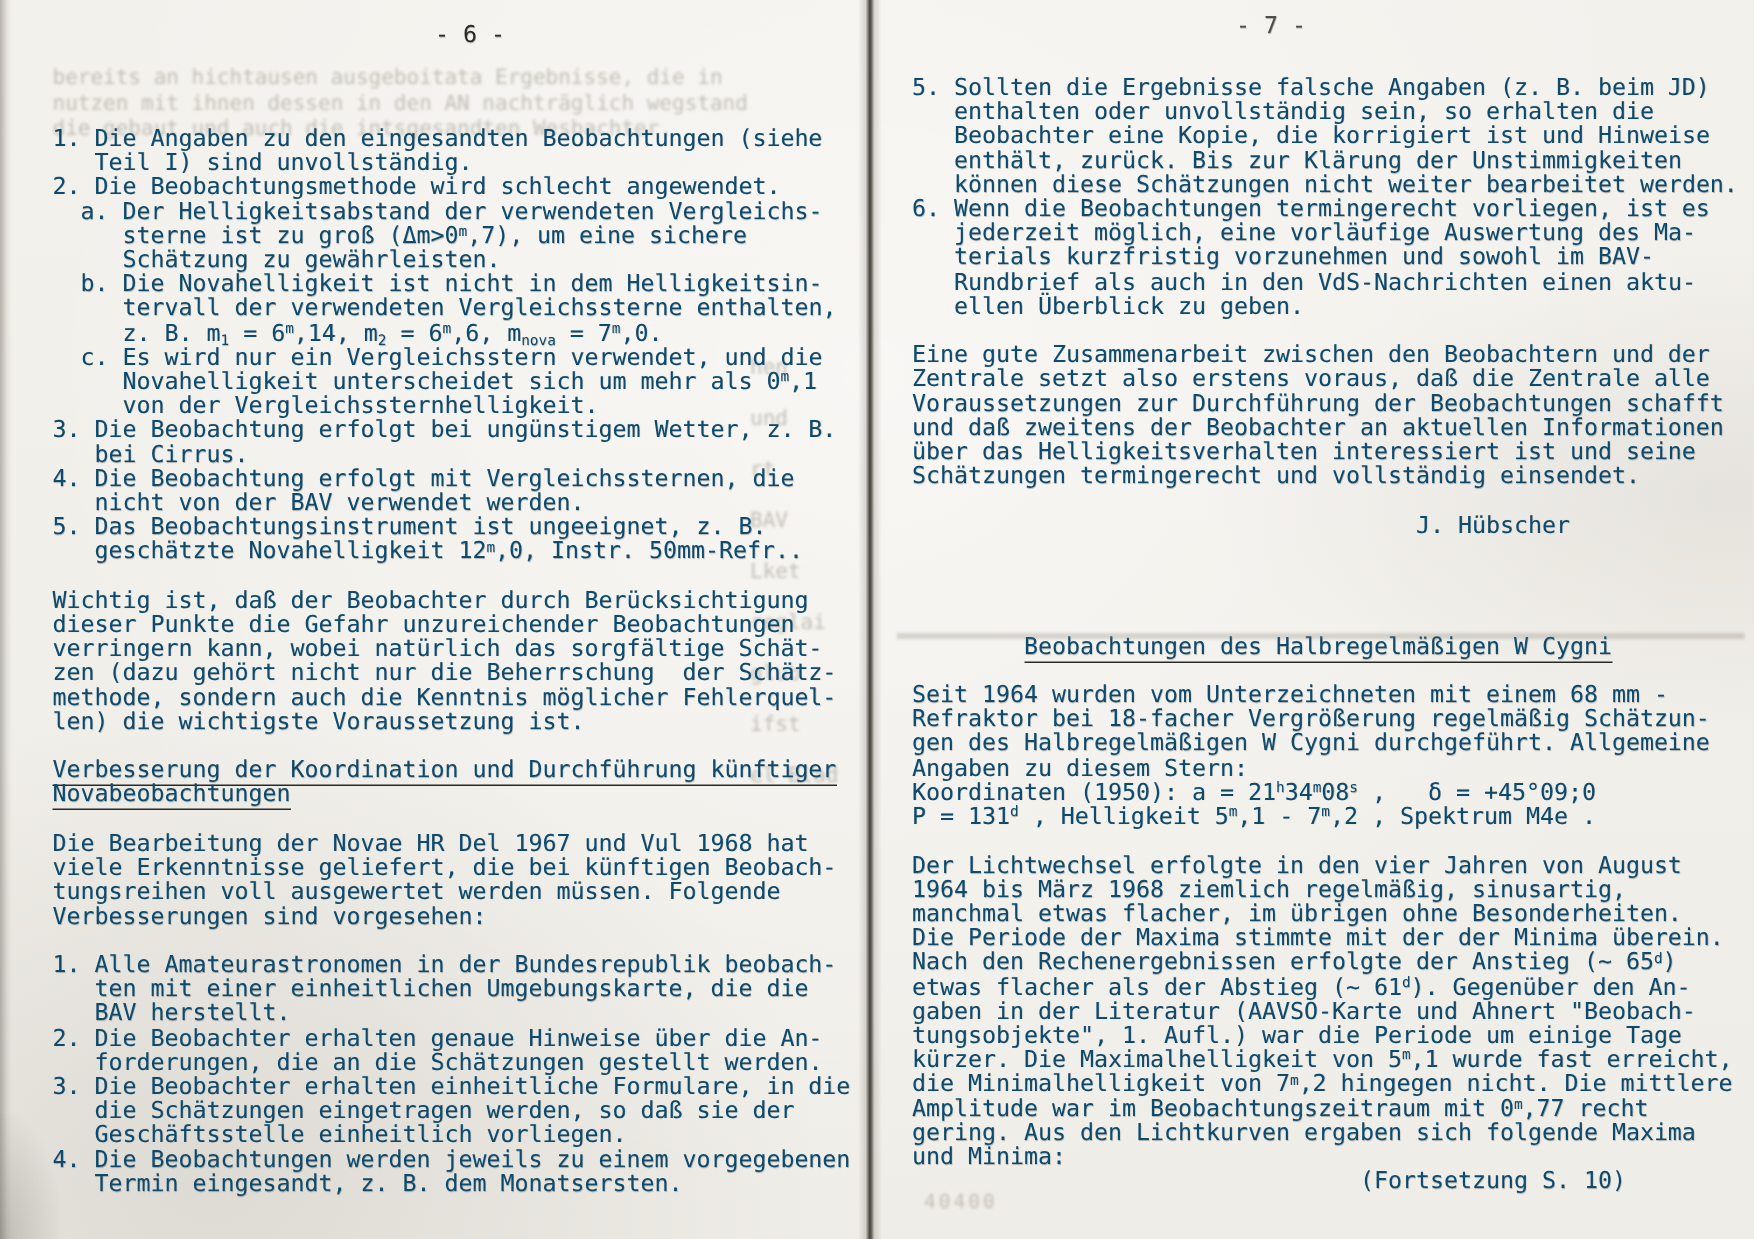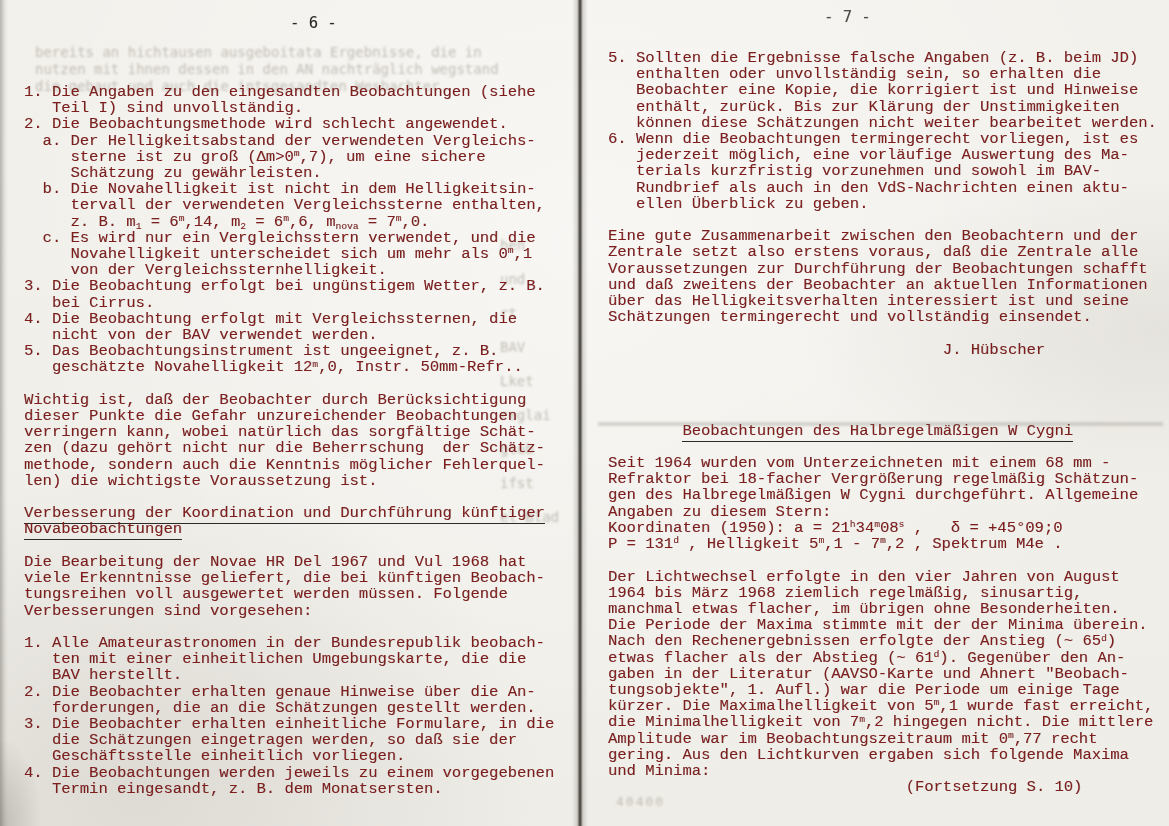--- a/index.html
+++ b/index.html
@@ -24,24 +24,24 @@
     position:absolute;left:0;top:0;width:8px;height:826px;
     background:linear-gradient(90deg,rgba(70,66,60,.35),rgba(70,66,60,.08) 60%,transparent);
   }
   .hdr{
     position:absolute;font-size:15.5px;color:#2b2a28;white-space:pre;
     text-shadow:.4px .4px .5px rgba(43,42,40,.35);
   }
   .hdr-left{left:290px;top:14px;}
   .hdr-right{left:824px;top:8px;color:#504e49;}
   .page-lines{
-    position:absolute;font-size:15.5px;line-height:16.2px;color:#7f1d1d;
-    white-space:pre;text-shadow:.4px .4px .5px rgba(43,42,40,.32);font-family:Liberation Mono, monospace;
+    position:absolute;font-size:15.5px;line-height:16.2px;color:#0c4a6e;
+    white-space:pre;text-shadow:.4px .4px .5px rgba(43,42,40,.32);
   }
-  .lines-left{left:24px;top:84px;}
+  .lines-left{left:35px;top:84px;}
   .lines-right{left:608px;top:50px;}
   .line{white-space:pre;}
   .line sup{font-size:.62em;position:relative;top:-.5em;line-height:0;vertical-align:baseline;}
   .line sub{font-size:.62em;position:relative;top:.32em;line-height:0;vertical-align:baseline;}
   .u{border-bottom:1.5px solid #2b2a28;padding-bottom:1px;}
   .bleed{
     position:absolute;color:#b3afa5;filter:blur(1.1px);opacity:.78;
     font-size:14px;white-space:pre;
   }
   .bleed-tl{left:35px;top:44px;line-height:17px;}

